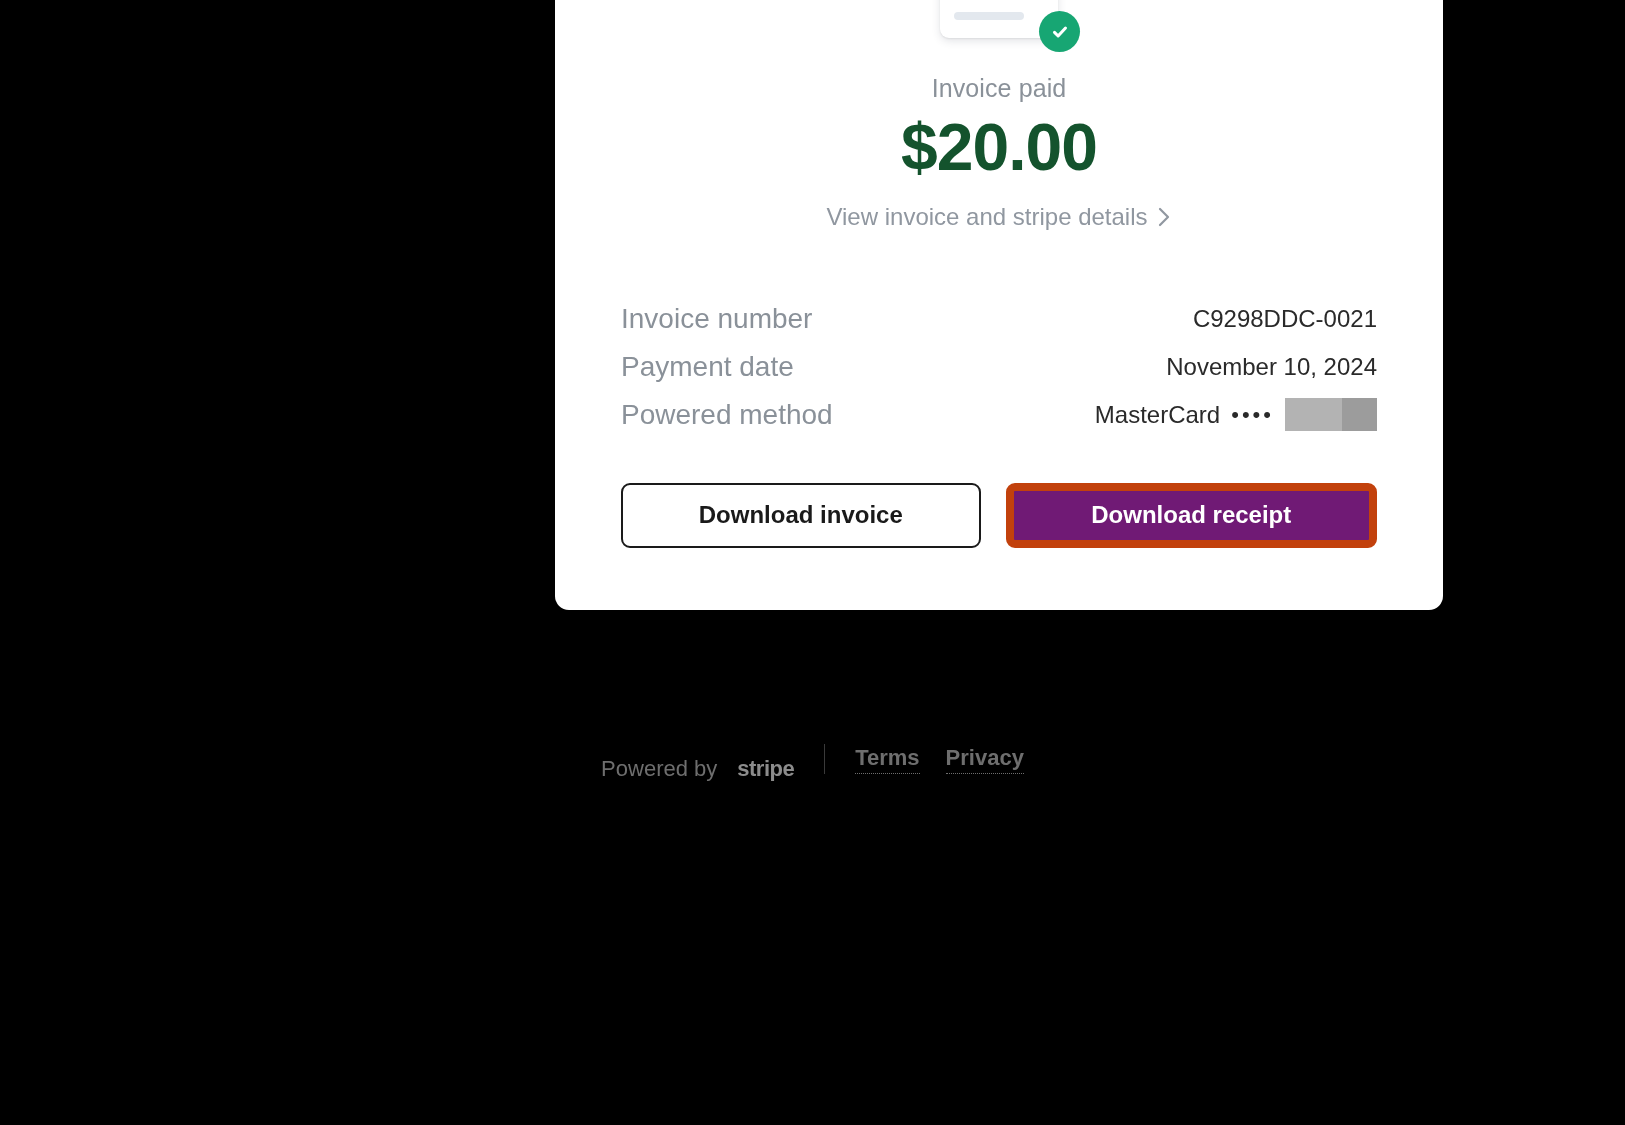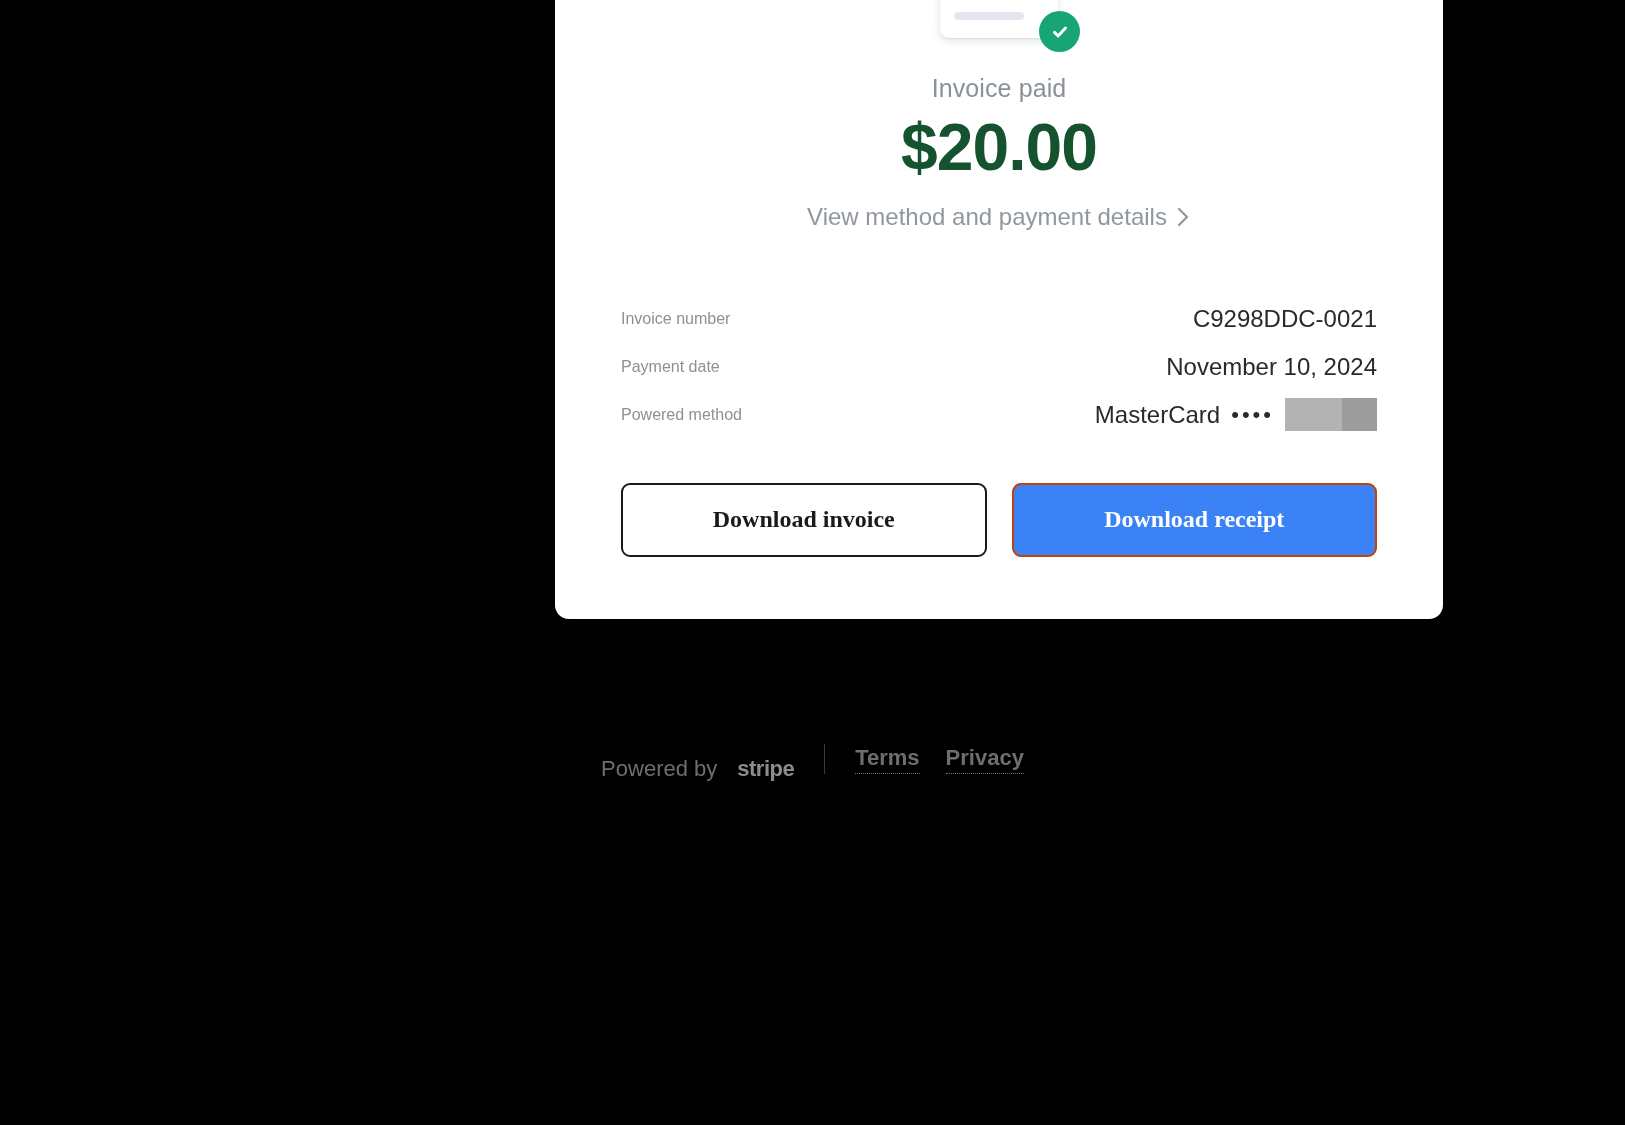--- a/index.html
+++ b/index.html
@@ -118,21 +118,21 @@
     margin-top: 64px;
     width: 100%;
   }
   .info-row {
     display: flex;
     align-items: center;
     justify-content: space-between;
     height: 48px;
   }
   .info-label {
-    font-size: 16px;
+    font-size: 28px;
     color: #8a9199;
   }
   .info-value {
     font-size: 24px;
     color: #2a2a2a;
     display: flex;
     align-items: center;
     gap: 11px;
   }
   .dots {
@@ -149,39 +149,39 @@
   }
 
   
   .btn-row {
     display: flex;
     gap: 25px;
     margin-top: 44px;
   }
   .btn {
     flex: 1;
-    height: 74px;
+    height: 65px;
     border-radius: 9px;
     font-size: 24px;
     font-weight: bold;
-    font-family: Liberation Serif, serif;
+    font-family: Liberation Sans, sans-serif;
     cursor: pointer;
     display: flex;
     align-items: center;
     justify-content: center;
   }
   .btn-outline {
     background: #ffffff;
     color: #1a1a1a;
     border: 2px solid #1a1a1a;
   }
   .btn-solid {
-    background: #3b82f6;
+    background: #701a75;
     color: #ffffff;
-    border: 2px solid #c2410c;
+    border: 8px solid #c2410c;
   }
 
   
   .footer {
     position: absolute;
     left: 0;
     top: 736px;
     width: 1625px;
     display: flex;
     align-items: center;
@@ -239,21 +239,21 @@
       </div>
     </div>
 
     <div class="card-inner">
 
       <div class="status-text">Invoice paid</div>
 
       <div class="amount">$20.00</div>
 
       <a class="details-link" href="#">
-        <span>View method and payment details</span>
+        <span>View invoice and stripe details</span>
         <span class="chev">
           <svg width="15" height="24" viewBox="0 0 15 24" aria-hidden="true">
             <path d="M3 4l8 8-8 8" fill="none" stroke="currentColor" stroke-width="2.2" stroke-linecap="round" stroke-linejoin="round"></path>
           </svg>
         </span>
       </a>
 
       <div class="info-table">
 
         <div class="info-row">

